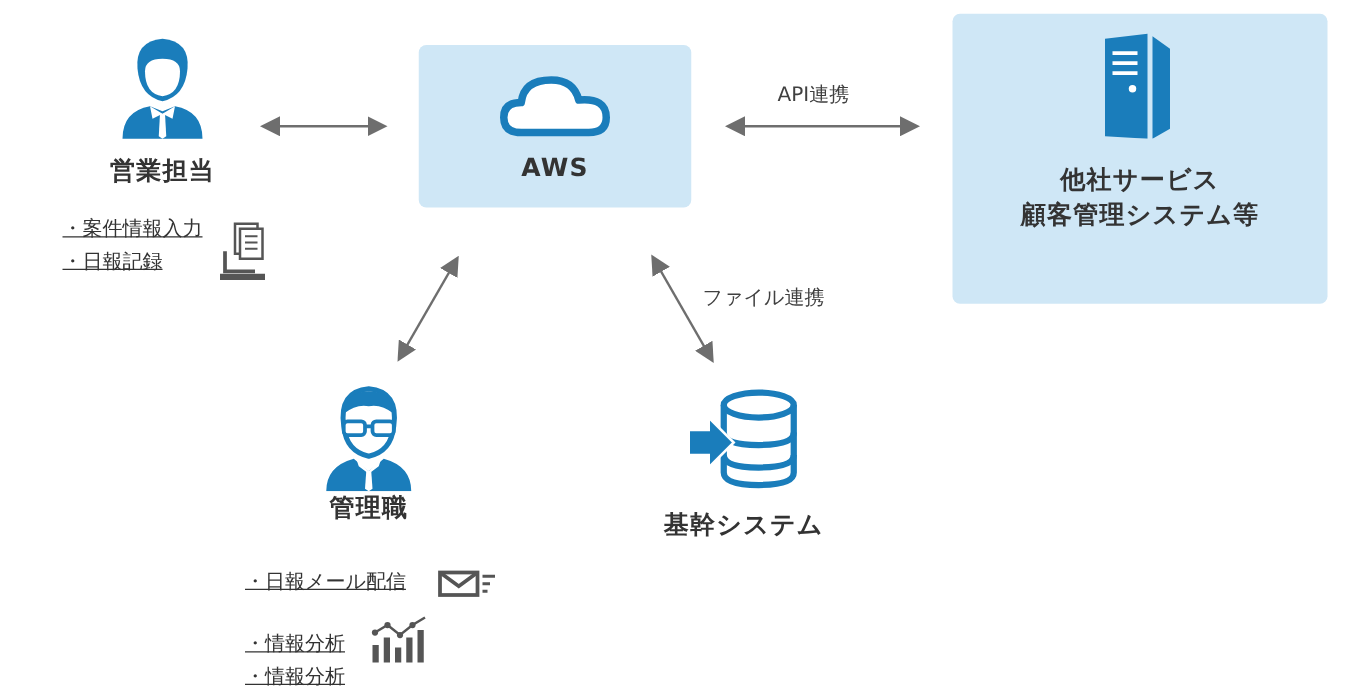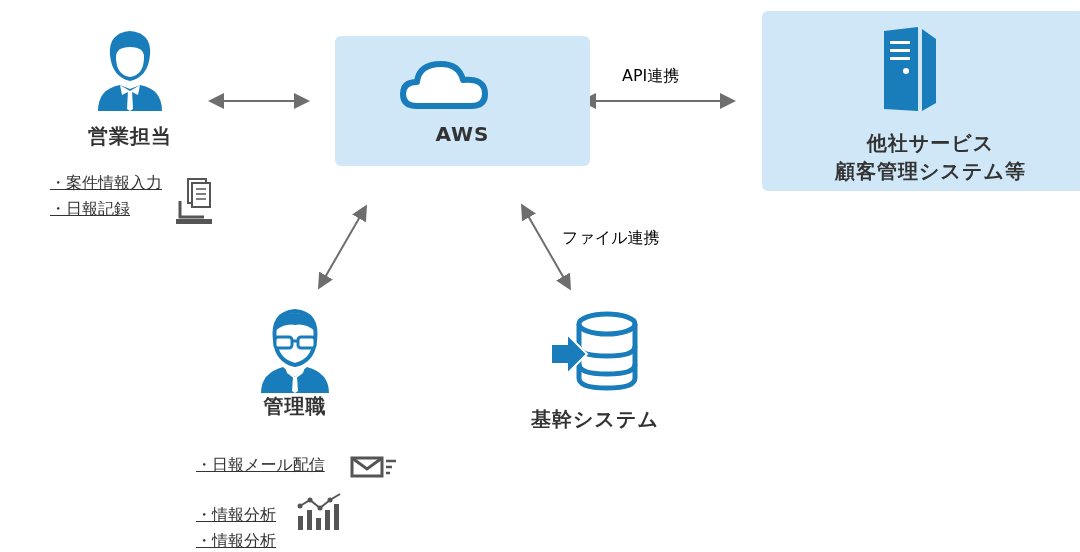--- a/index.html
+++ b/index.html
@@ -1,24 +1,24 @@
 <!DOCTYPE html>
 <html><head>
 <meta charset="utf-8">
 <style>
   html, body { margin:0; padding:0; }
   body {
     width:1080px; height:552px; background:#ffffff; position:relative; overflow:hidden;
     font-family: "DejaVu Sans", "Liberation Sans", sans-serif; color:#333333;
   }
   .abs { position:absolute; }
-  .box { background:#cfe7f6; border-radius:6px;padding-left:37px; }
+  .box { background:#cfe7f6; border-radius:6px; }
   .title { font-weight:bold; font-size:20px; color:#333; text-align:center; letter-spacing:1px; }
   .note { font-size:16px; color:#333; line-height:26px;text-decoration:underline; }
-  .lbl { font-size:16px; color:#000000; }
+  .lbl { font-size:16px; color:#404040; }
   svg.arrows { position:absolute; left:0; top:0; }
 </style>
 </head>
 <body>
 
 <svg class="arrows" width="1080" height="552">
   <defs>
     <marker id="ah" markerWidth="8" markerHeight="8" refX="6" refY="4" orient="auto-start-reverse">
       <path d="M0,0 L8,4 L0,8 z" fill="#6e6e6e"></path>
     </marker>
@@ -55,21 +55,21 @@
 
 <div class="abs box" style="left:335px;top:36px;width:218px;height:130px;">
   <svg width="90" height="56" viewBox="0 0 90 56" style="position:absolute;left:64px;top:20px;">
     <path d="M18 50 Q4 50 4 38 Q4 26 18 26 Q20 8 42 8 Q60 8 64 24 Q86 22 86 38 Q86 50 72 50z" fill="#ffffff" stroke="#1a7dbb" stroke-width="6" stroke-linejoin="round"></path>
   </svg>
   <div class="title" style="position:absolute;left:0;right:0;top:86px;font-size:20px;">AWS</div>
 </div>
 
 <div class="abs lbl" style="left:622px;top:66px;">API連携</div>
 
-<div class="abs box" style="left:762px;top:11px;width:300px;height:180px;">
+<div class="abs box" style="left:762px;top:11px;width:300px;height:232px;">
   <svg width="60" height="86" viewBox="0 0 60 86" style="position:absolute;left:118px;top:14px;">
     <path d="M4 6 L38 2 L38 86 L4 84z" fill="#1a7dbb"></path>
     <path d="M42 4 L56 14 L56 78 L42 86z" fill="#1a7dbb"></path>
     <rect x="10" y="16" width="20" height="3" fill="#fff"></rect>
     <rect x="10" y="24" width="20" height="3" fill="#fff"></rect>
     <rect x="10" y="32" width="20" height="3" fill="#fff"></rect>
     <circle cx="26" cy="46" r="3" fill="#fff"></circle>
   </svg>
   <div class="title" style="position:absolute;left:0;right:0;top:118px;line-height:28px;">
     <div>他社サービス</div>

